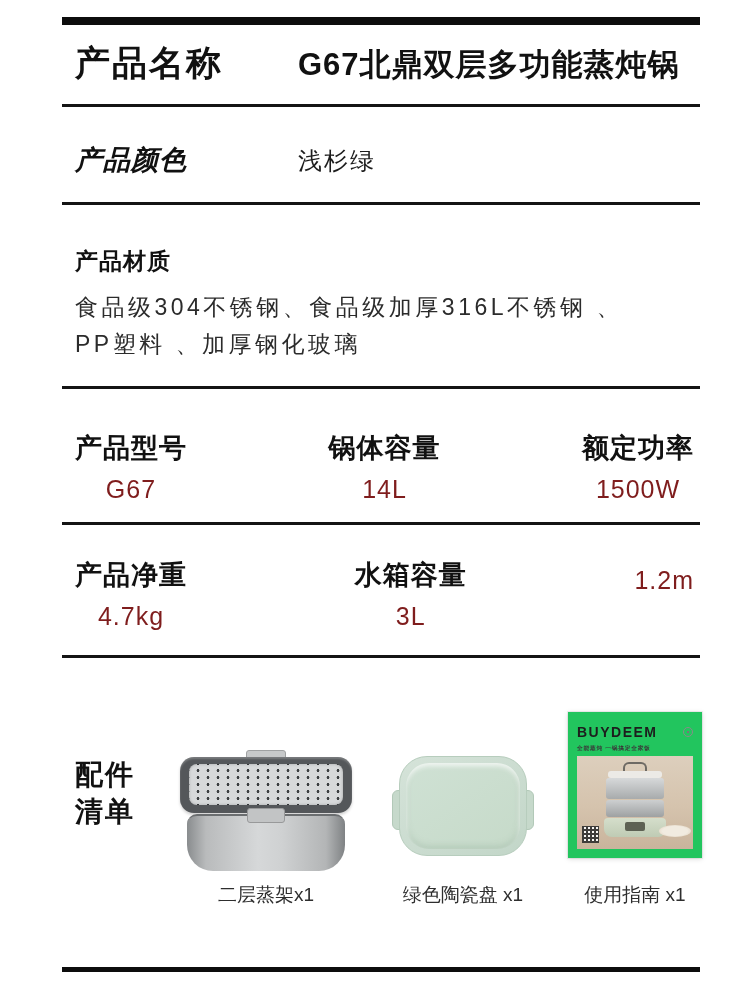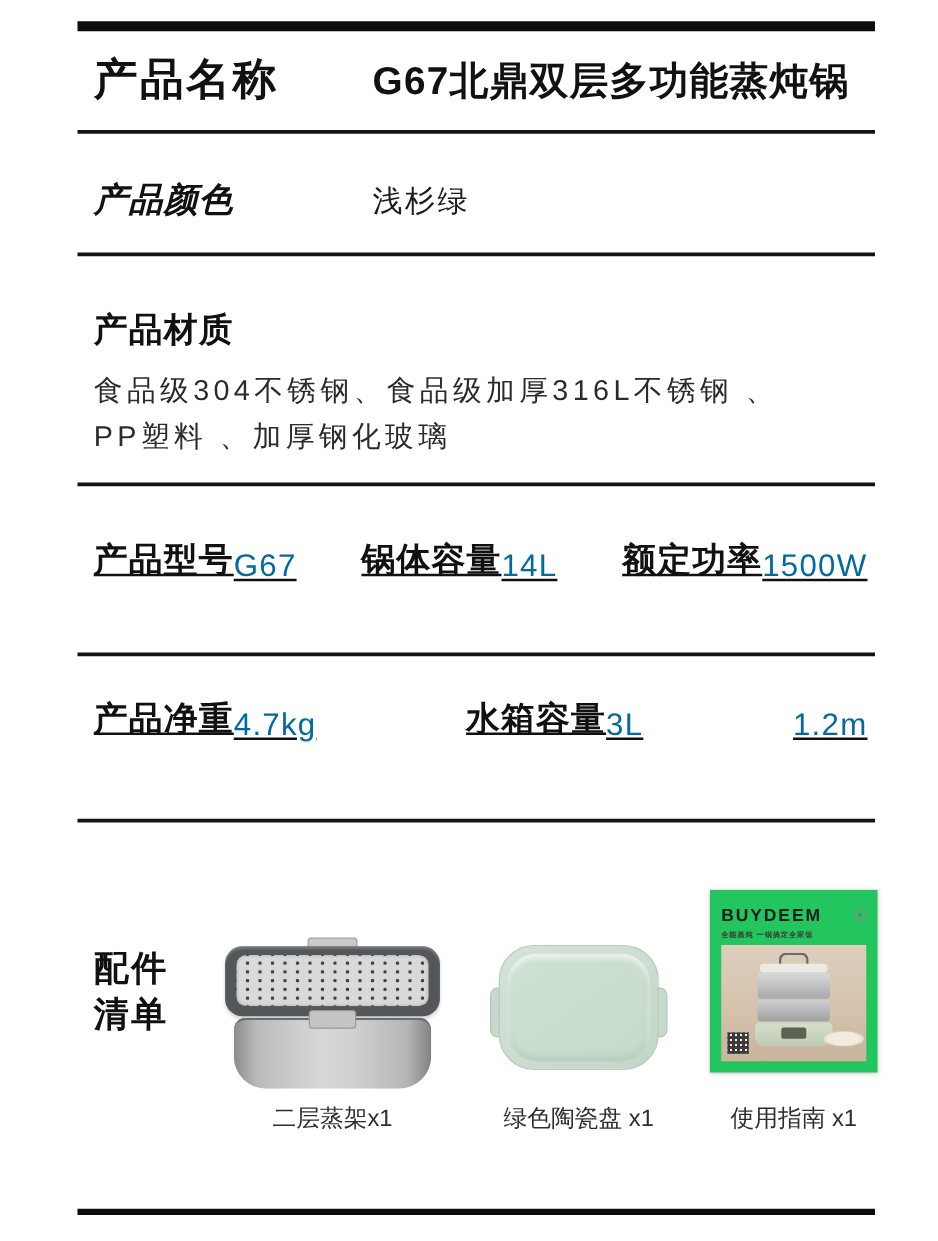--- a/index.html
+++ b/index.html
@@ -19,31 +19,31 @@
   .h-label{width:223px;font-size:35px;font-weight:bold;letter-spacing:2px;}
   .h-value{font-size:31px;font-weight:bold;letter-spacing:1px;}
 
   
   .color-row{position:absolute;left:75px;top:142px;display:flex;align-items:baseline;white-space:nowrap;}
   .c-label{width:223px;font-size:27px;font-weight:bold;letter-spacing:1px;font-style:italic;}
   .c-value{font-size:24px;font-weight:normal;color:#1c1c1c;letter-spacing:2px;text-align:right;}
 
   
   .material{position:absolute;left:75px;top:246px;width:620px;}
-  .m-head{font-size:27px;font-weight:bold;letter-spacing:1px;font-family:Liberation Serif, serif;}
+  .m-head{font-size:23px;font-weight:bold;letter-spacing:1px;font-family:Liberation Serif, serif;}
   .m-body{margin-top:12px;font-size:23px;line-height:37px;letter-spacing:3.5px;color:#2b2b2b;font-weight:normal;}
 
   
   .spec-row{position:absolute;left:62px;width:638px;display:flex;justify-content:space-between;text-align:center;}
   .row1{top:430px}.row2{top:557px}
-  .spec-cell{display:flex;flex-direction:row;text-decoration:underline;}
+  .spec-cell{display:flex;flex-direction:column;}
   .spec-cell.first{padding-left:13px;}
   .spec-cell.last{padding-right:6px;}
   .spec-label{font-size:27px;font-weight:bold;letter-spacing:1px;white-space:nowrap;}
-  .spec-value{margin-top:9px;font-size:25px;color:#0369a1;font-weight:normal;letter-spacing:1px;}
+  .spec-value{margin-top:9px;font-size:25px;color:#7f1d1d;font-weight:normal;letter-spacing:1px;}
 
   
   .accessories{position:absolute;left:62px;top:690px;width:638px;height:235px;}
   .acc-label{position:absolute;left:13px;top:66px;font-size:28px;font-weight:bold;line-height:37px;letter-spacing:2px;white-space:pre-line;}
   .caption{position:absolute;top:192px;text-align:center;font-size:19px;color:#2e2e2e;white-space:nowrap;}
   .cap1{left:118px;width:172px;}
   .cap2{left:330px;width:142px;}
   .cap3{left:506px;width:134px;}
   .fig{position:absolute;}
   .fig1{left:118px;top:60px;width:172px;height:122px;}

